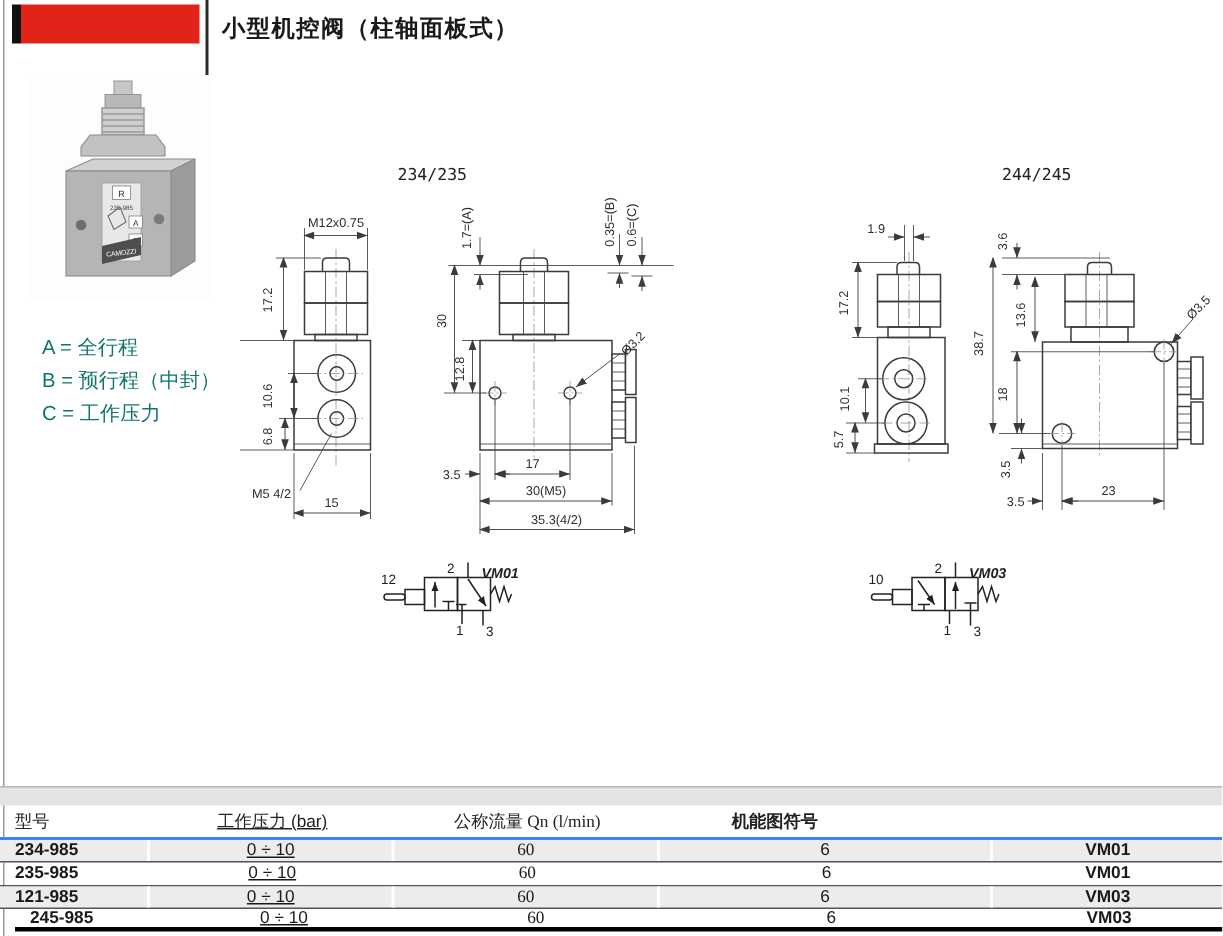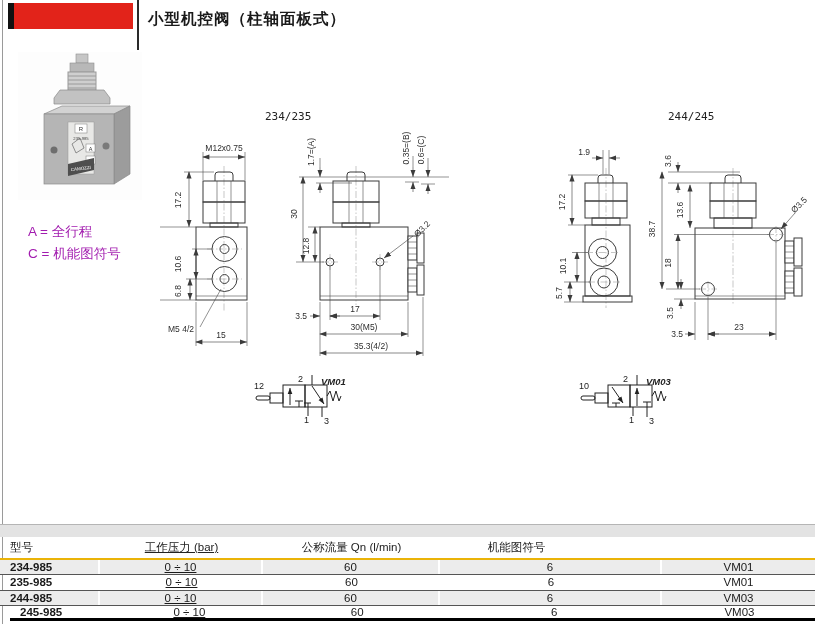--- a/index.html
+++ b/index.html
@@ -5,42 +5,42 @@
   html,body{margin:0;padding:0;background:#fff;}
   #page{position:relative;width:815px;height:624px;background:#fff;overflow:hidden;
         font-family:"Liberation Sans",sans-serif;color:#1a1a1a;}
   .abs{position:absolute;}
   .leftedge{left:2px;top:0;width:1px;height:624px;background:#9a9a9a;}
   .banner-black{left:8px;top:3px;width:6px;height:26px;background:#111;}
   .banner-red{left:14px;top:3px;width:119px;height:26px;}
   .vline{left:137px;top:0;width:2px;height:50px;background:#2a2a2a;}
   .title{left:148px;top:9px;font-size:15.5px;font-weight:bold;letter-spacing:1px;}
   .photo{left:18px;top:52px;width:124px;height:148px;}
-  .legend{left:28px;top:221px;font-size:13.5px;line-height:22px;color:#a21caf;}
+  .legend{left:28px;top:221px;font-size:13.5px;line-height:22px;color:#0f766e;}
   svg{display:block;}
   .ln{fill:none;stroke:#3b3b3b;stroke-width:1;}
   .lnf{fill:#fff;stroke:#3b3b3b;stroke-width:1;}
   .thin{fill:none;stroke:#4a4a4a;stroke-width:0.6;}
   .dim{fill:none;stroke:#3b3b3b;stroke-width:0.6;}
   .cl{fill:none;stroke:#8c8c8c;stroke-width:0.5;stroke-dasharray:7 2 1.5 2;}
   text.d{font-family:"Liberation Sans",sans-serif;font-size:8.5px;fill:#2e2e2e;}
   text.lab{font-family:"DejaVu Sans Mono","Liberation Mono",monospace;font-size:11px;fill:#222;}
   text.sym{font-family:"Liberation Sans",sans-serif;font-size:9px;fill:#222;}
   text.symname{font-family:"Liberation Sans",sans-serif;font-size:9.5px;font-style:italic;font-weight:bold;fill:#222;}
   
   .tbl{left:0;top:524px;width:815px;font-size:11.5px;}
   .band{height:13px;background:#e3e3e3;border-top:1px solid #b5b5b5;box-sizing:border-box;}
-  .hrow{display:flex;height:23px;align-items:center;border-bottom:2px solid #eab308;box-sizing:border-box;color:#222;}
+  .hrow{display:flex;height:23px;align-items:center;border-bottom:2px solid #3b82f6;box-sizing:border-box;color:#222;}
   .row{display:flex;height:15.3px;align-items:center;border-bottom:1px solid #555;box-sizing:border-box;}
   .row.alt{background:#ececec;}
   .row.last{border-bottom:3px solid #000;margin-left:10px;}
   .cell{box-sizing:border-box;height:100%;display:flex;align-items:center;justify-content:center;}
   .row.alt .cell{border-right:2px solid #fff;}
   .c1{width:100px;justify-content:flex-start;padding-left:10px;}
-  .c2{width:163px;text-decoration:underline;}.c3{width:177px;}.c4{width:222px;}.c5{width:153px;border-right:none!important;}
+  .c2{width:163px;text-decoration:underline;}.c3{width:177px;font-family:Liberation Serif, serif;}.c4{width:222px;}.c5{width:153px;border-right:none!important;font-weight:bold;}
   .row .c1{font-weight:bold;}
 </style>
 </head>
 <body>
 
 <div id="page">
 
   <div class="abs leftedge"></div>
   <div class="abs banner-black"></div>
   <div class="abs banner-red" id="redbanner" style="background: rgb(226, 35, 26);"></div>
@@ -77,21 +77,22 @@
       <path d="M54 92 L62 86 L66 96 L58 101 z" fill="none" stroke="#666" stroke-width="0.7"></path>
       <polygon points="50,112 76,106 76,118 50,124" fill="#4e4e4e"></polygon>
       <text x="63" y="118" text-anchor="middle" font-size="4.5" fill="#fff" transform="rotate(-7 63 118)">CAMOZZI</text>
       <circle cx="36" cy="98" r="3.5" fill="#6e6e6e"></circle>
       <circle cx="88" cy="94" r="3.5" fill="#7a7a7a"></circle>
     </svg>
   </div>
 
   <div class="abs legend">
     <div>A = 全行程</div>
-    <div>C = 机能图符号</div>
+    <div>B = 预行程（中封）</div>
+    <div>C = 工作压力</div>
   </div>
 
   <svg class="abs" style="left:160px;top:100px;" width="310" height="268" viewBox="160 100 310 268">
     <defs>
       <marker id="ae1" viewBox="0 0 10 10" refX="9" refY="5" markerWidth="8" markerHeight="8" orient="auto" markerUnits="userSpaceOnUse">
           <path d="M0,1.8 L9,5 L0,8.2 z" fill="#3b3b3b"></path>
         </marker>
       <marker id="as1" viewBox="0 0 10 10" refX="1" refY="5" markerWidth="8" markerHeight="8" orient="auto" markerUnits="userSpaceOnUse">
           <path d="M9,1.8 L0,5 L9,8.2 z" fill="#3b3b3b"></path>
         </marker>
@@ -384,21 +385,21 @@
       <div class="cell c5">VM01</div>
     </div>
     <div class="row">
       <div class="cell c1">235-985</div>
       <div class="cell c2">0 ÷ 10</div>
       <div class="cell c3">60</div>
       <div class="cell c4">6</div>
       <div class="cell c5">VM01</div>
     </div>
     <div class="row alt">
-      <div class="cell c1">244-985</div>
+      <div class="cell c1">121-985</div>
       <div class="cell c2">0 ÷ 10</div>
       <div class="cell c3">60</div>
       <div class="cell c4">6</div>
       <div class="cell c5">VM03</div>
     </div>
     <div class="row last">
       <div class="cell c1">245-985</div>
       <div class="cell c2">0 ÷ 10</div>
       <div class="cell c3">60</div>
       <div class="cell c4">6</div>

